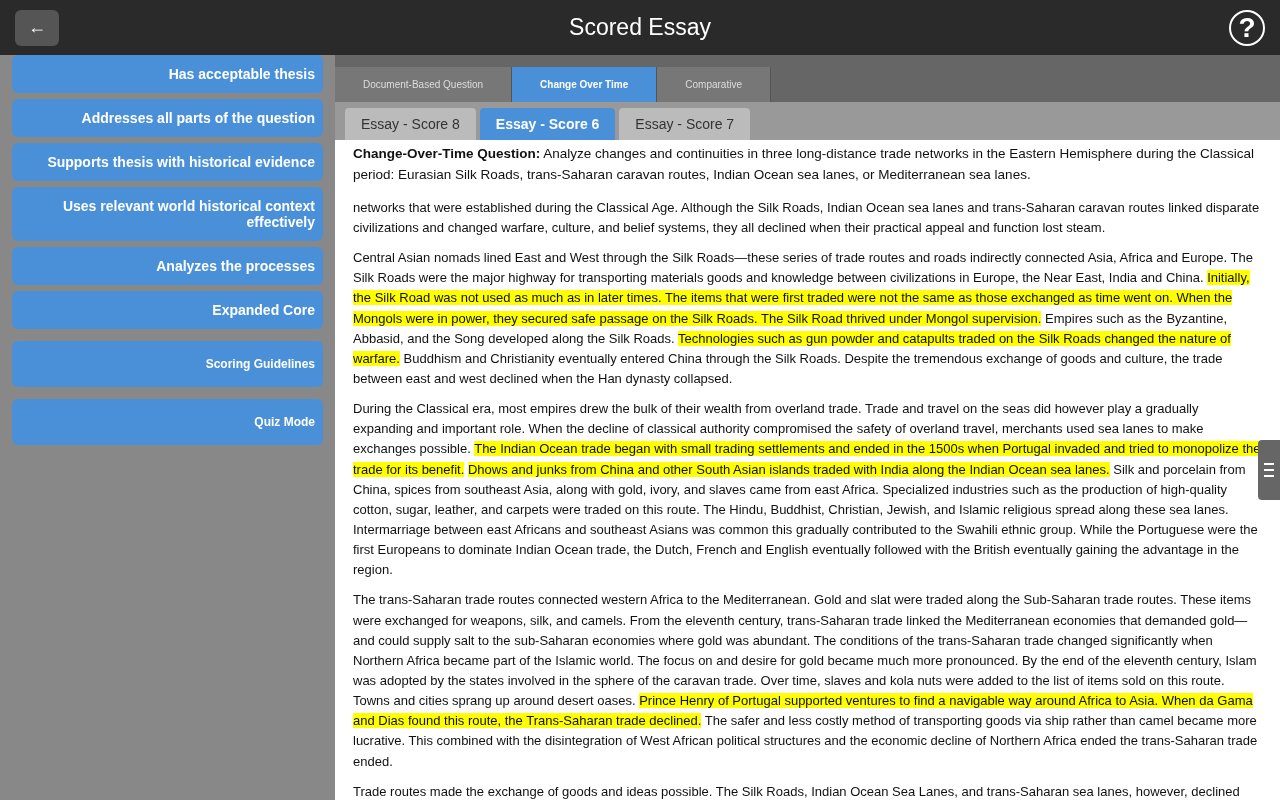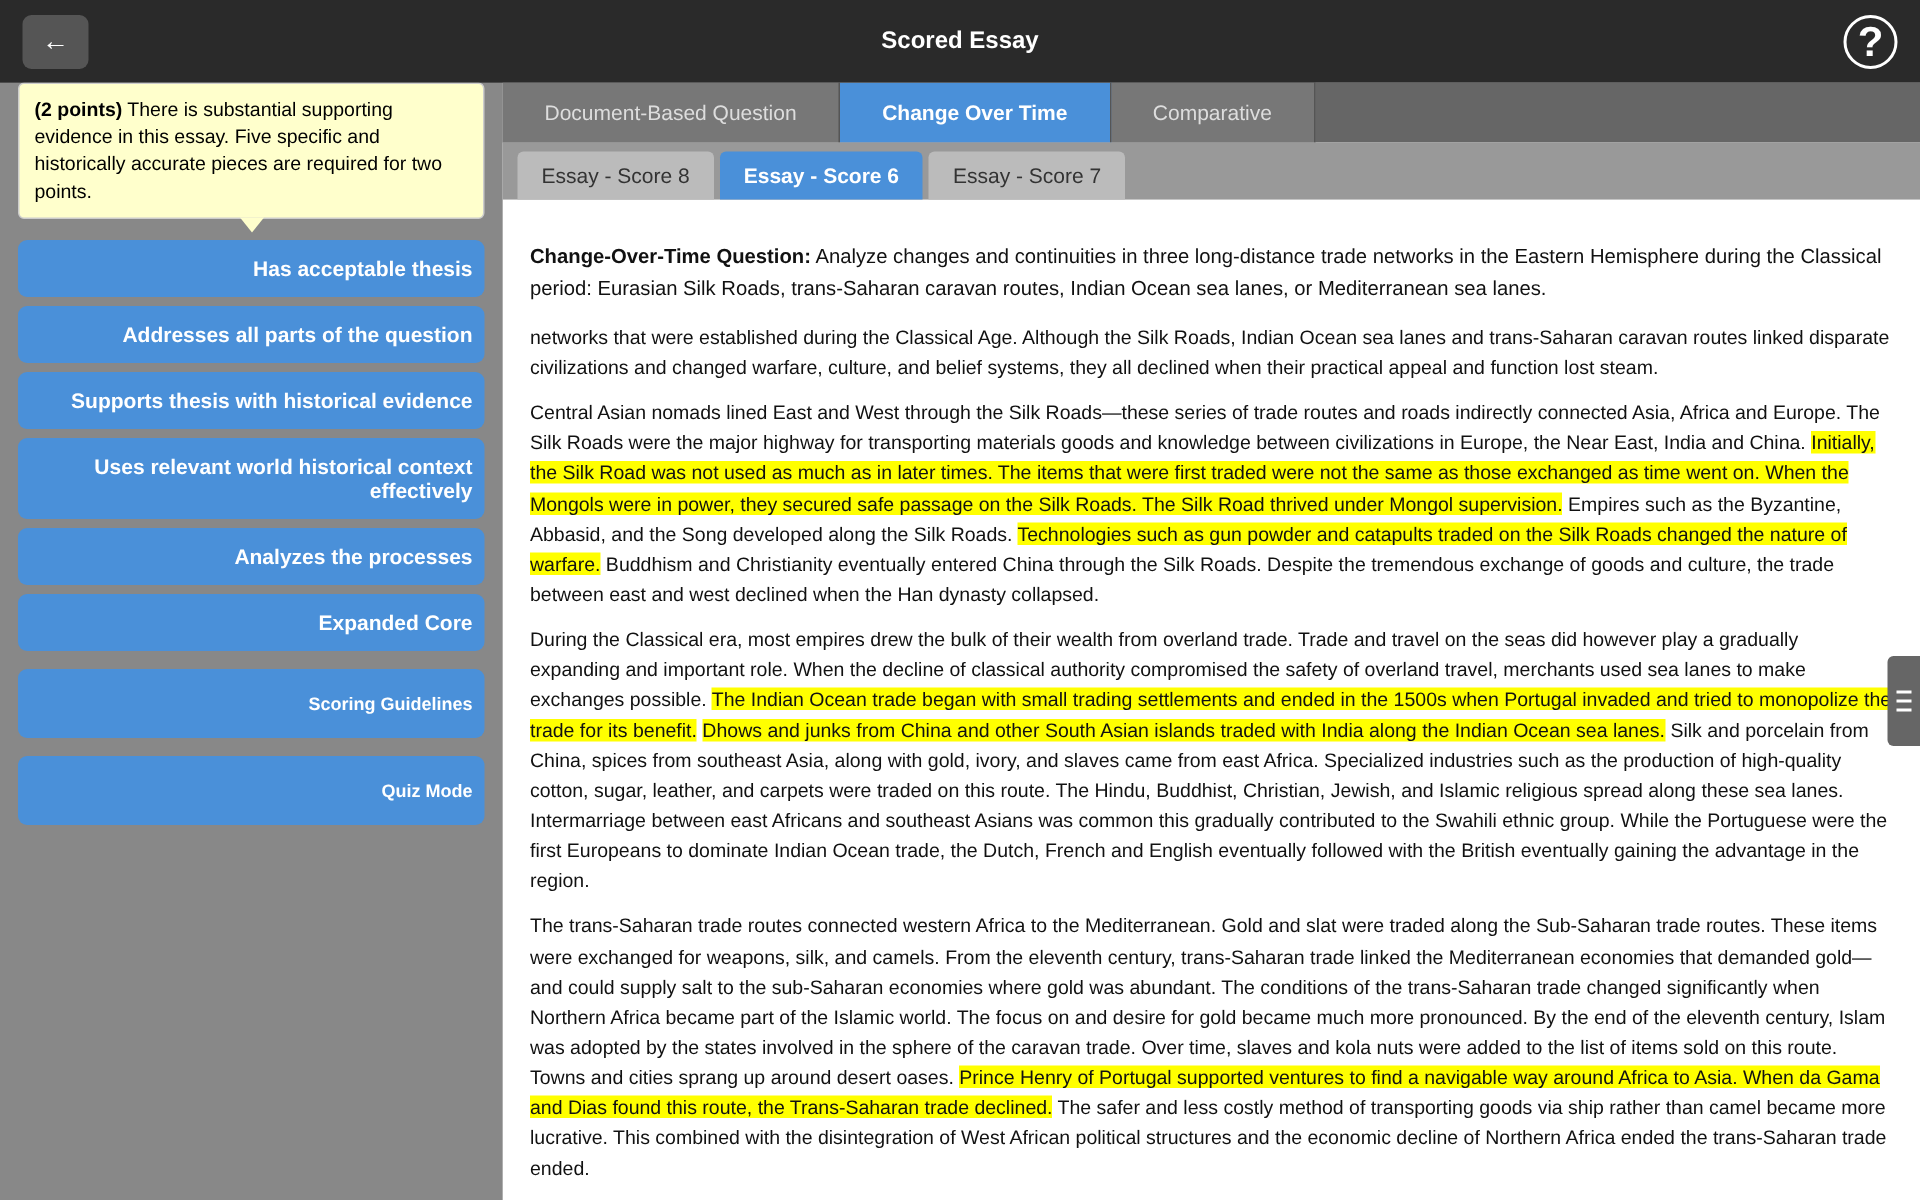--- a/index.html
+++ b/index.html
@@ -21,22 +21,22 @@
       border: none;
       border-radius: 6px;
       width: 44px;
       height: 36px;
       cursor: pointer;
       display: flex; align-items: center; justify-content: center;
       color: white; font-size: 18px;
     }
     #header .title {
       color: white;
-      font-size: 16px;
-      font-weight: bold;
+      font-size: 23px;
+      font-weight: normal;
     }
     #header .help-btn {
       position: absolute;
       right: 15px;
       background: none;
       border: none;
       cursor: pointer;
       color: white;
       font-size: 28px;
       width: 36px; height: 36px;
@@ -124,24 +124,25 @@
 
     
     #tab-bar {
       display: flex;
       background: #666;
       border-bottom: none;
     }
     .tab {
       padding: 12px 28px;
       cursor: pointer;
-      font-size: 14px;
+      font-size: 10px;
       color: #ddd;
       background: #777;
       border-right: 1px solid #555;
+      margin-top: 12px;
     }
     .tab.active {
       background: #4a90d9;
       color: white;
       font-weight: bold;
     }
 
     
     #essay-tab-bar {
       display: flex;
@@ -161,21 +162,21 @@
     .essay-tab.active {
       background: #4a90d9;
       color: white;
       font-weight: bold;
     }
 
     
     #essay-content {
       flex: 1;
       overflow-y: auto;
-      padding: 28px 18px;
+      padding: 4px 18px;
       background: white;
       font-size: 13px;
       line-height: 1.55;
       color: #111;
       position: relative;
     }
     .question-line {
       margin-bottom: 12px;
       font-size: 13.5px;
     }
@@ -219,24 +220,20 @@
     <span>←</span>
   </button>
   <span class="title">Scored Essay</span>
   <button class="help-btn">
     <span>?</span>
   </button>
 </div>
 
 <div id="main">
   <div id="sidebar">
-    <div class="tooltip-box">
-      <span class="points">(2 points)</span><span> There is substantial supporting evidence in this essay. Five specific and historically accurate pieces are required for two points.</span>
-      <div class="tooltip-arrow"></div>
-    </div>
     <button class="sidebar-btn">Has acceptable thesis</button>
     <button class="sidebar-btn">Addresses all parts of the question</button>
     <button class="sidebar-btn">Supports thesis with historical evidence</button>
     <button class="sidebar-btn">Uses relevant world historical context effectively</button>
     <button class="sidebar-btn">Analyzes the processes</button>
     <button class="sidebar-btn">Expanded Core</button>
     <button class="sidebar-btn large">Scoring Guidelines</button>
     <button class="sidebar-btn large">Quiz Mode</button>
   </div>
 

